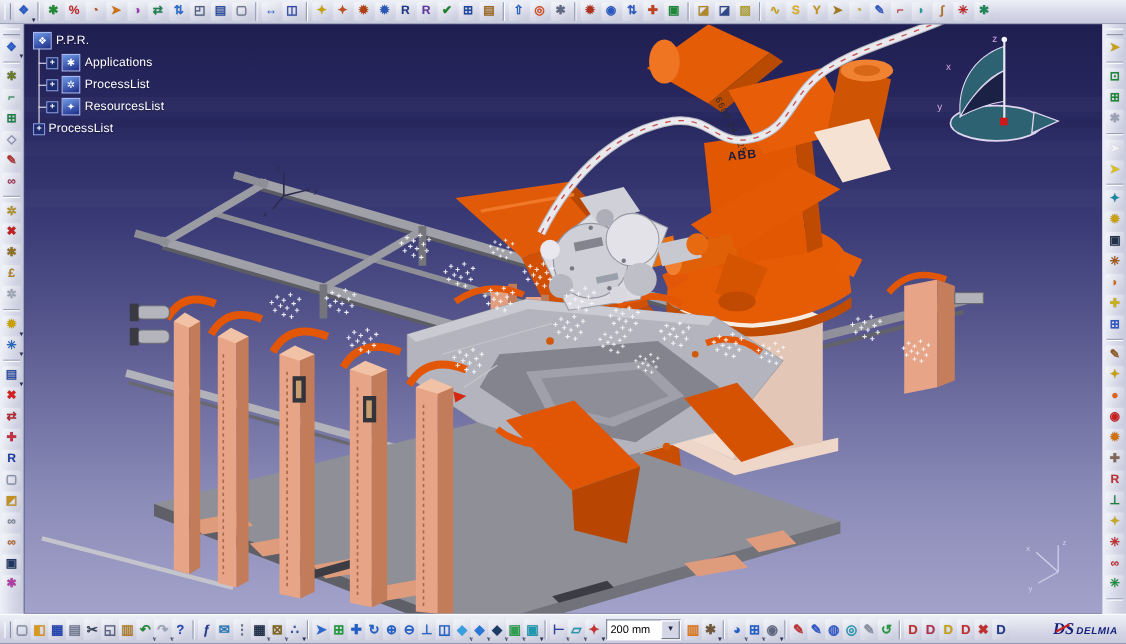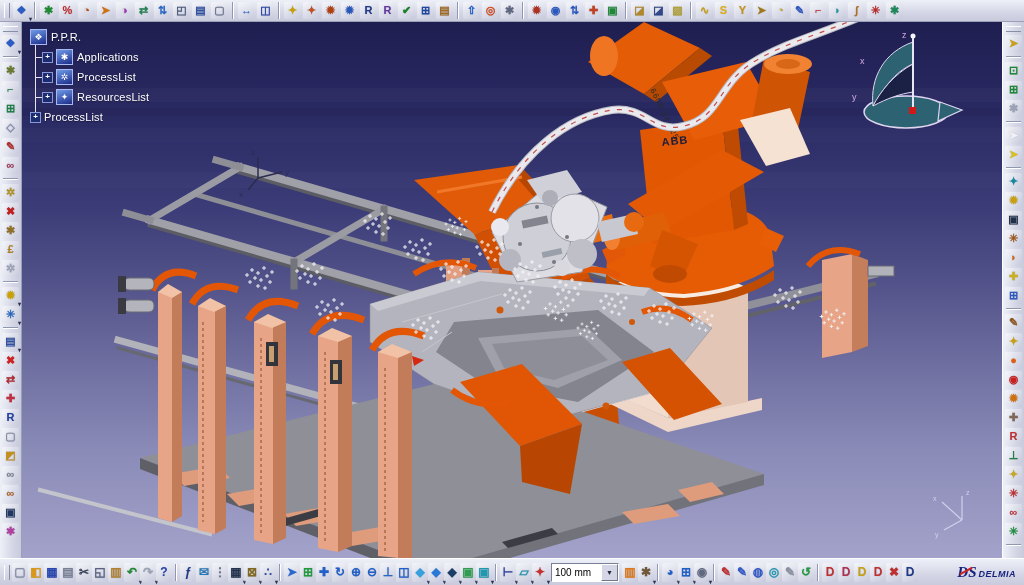--- a/index.html
+++ b/index.html
@@ -777,21 +777,21 @@
       <span class="ticon">
         <span class="gl" style="color: rgb(31, 152, 176);">▱</span>
         <i class="car">▾</i>
       </span>
       <span class="ticon">
         <span class="gl" style="color: rgb(200, 48, 48);">✦</span>
         <i class="car">▾</i>
       </span>
     </span>
   <span class="combo">
-    <span class="combo-val">100 mm</span>
+    <span class="combo-val">200 mm</span>
     <span class="combo-btn">
       <span class="combo-arrow">▼</span>
     </span>
   </span>
   <span style="display:flex;align-items:center">
       <span class="ticon">
         <span class="gl" style="color: rgb(224, 120, 24);">▥</span>
       </span>
       <span class="ticon">
         <span class="gl" style="color: rgb(112, 88, 56);">✱</span>

